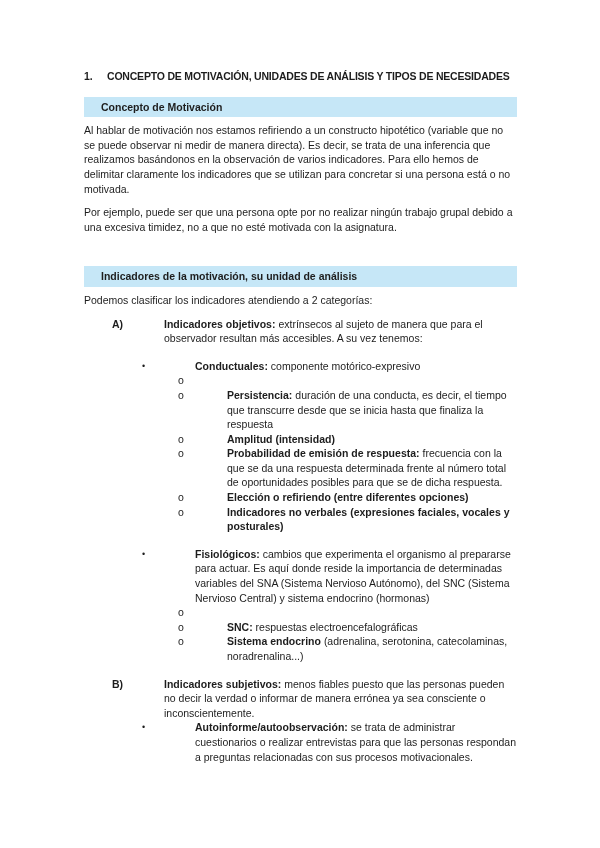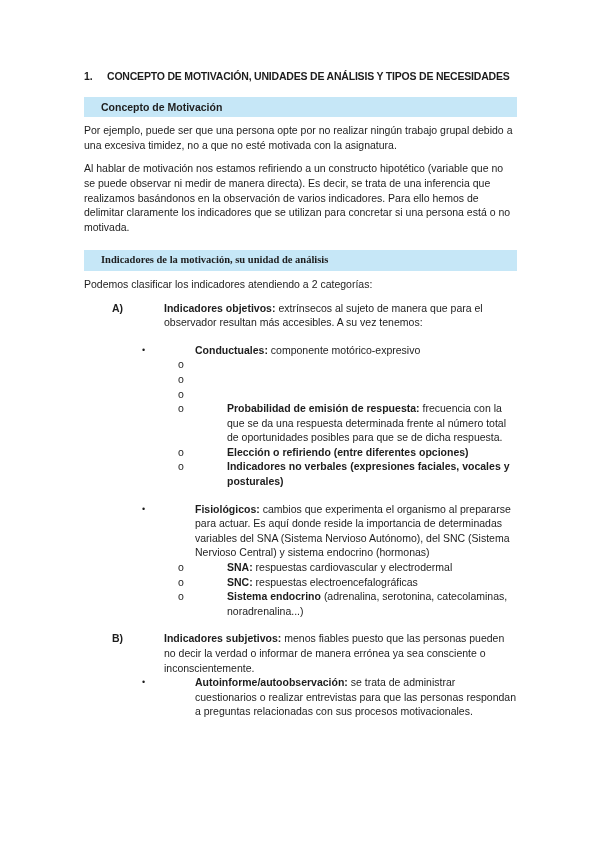--- a/index.html
+++ b/index.html
@@ -8,21 +8,21 @@
     width: 600px; height: 848px; overflow: hidden;
     font-family: "Liberation Sans", sans-serif;
     font-size: 10.5px; line-height: 14.6px; color: #1d1d1d;
   }
   .page { width: 600px; height: 848px; padding: 69px 83px 20px 84px; background: #ffffff; }
 
   .doc-title { display: flex; font-weight: 700; letter-spacing: -0.2px; white-space: nowrap; margin-bottom: 13px; }
   .doc-title .t-num { flex: none; width: 23px; }
 
   .hl-heading { background: #c6e7f7; font-weight: 700; padding: 3px 4px 3px 17px; margin-bottom: 6px; }
-  .mt-sec { margin-top: 16px; font-family: Liberation Serif, serif; }
+  .mt-sec { margin-top: 32px; }
 
   .para { margin-bottom: 9px; }
 
   .li { display: flex; }
   .li .mk { flex: none; }
   .li .ct { flex: 1; margin-left: 32px; }
   .lvl-ab .mk { margin-left: 28px; width: 20px; font-weight: 700; }
   .lvl-b1 .mk { margin-left: 58px; width: 21px; font-size: 9px; }
   .lvl-b2 .mk { margin-left: 94px; width: 17px; }
   .b { font-weight: 700; }
@@ -33,22 +33,22 @@
 
 <div class="page">
 
   <div class="doc-title">
     <span class="t-num">1.</span>
     <span class="t-text">CONCEPTO DE MOTIVACIÓN, UNIDADES DE ANÁLISIS Y TIPOS DE NECESIDADES</span>
   </div>
 
   <div class="hl-heading" style="background-color: rgb(198, 231, 247);">Concepto de Motivación</div>
 
+  <p class="para">Al hablar de motivación nos estamos refiriendo a un constructo hipotético (variable que no se puede observar ni medir de manera directa). Es decir, se trata de una inferencia que realizamos basándonos en la observación de varios indicadores. Para ello hemos de delimitar claramente los indicadores que se utilizan para concretar si una persona está o no motivada.</p>
   <p class="para">Por ejemplo, puede ser que una persona opte por no realizar ningún trabajo grupal debido a una excesiva timidez, no a que no esté motivada con la asignatura.</p>
-  <p class="para">Al hablar de motivación nos estamos refiriendo a un constructo hipotético (variable que no se puede observar ni medir de manera directa). Es decir, se trata de una inferencia que realizamos basándonos en la observación de varios indicadores. Para ello hemos de delimitar claramente los indicadores que se utilizan para concretar si una persona está o no motivada.</p>
 
   <div class="hl-heading mt-sec" style="background-color: rgb(198, 231, 247);">Indicadores de la motivación, su unidad de análisis</div>
 
   <p class="para">Podemos clasificar los indicadores atendiendo a 2 categorías:</p>
 
   <div class="li lvl-ab">
     <span class="mk">A)</span>
     <div class="ct"><span class="b">Indicadores objetivos:</span> <span>extrínsecos al sujeto de manera que para el observador resultan más accesibles. A su vez tenemos:</span></div>
   </div>
 
@@ -56,24 +56,26 @@
     <span class="mk">•</span>
     <div class="ct"><span class="b">Conductuales:</span> <span>componente motórico-expresivo</span></div>
   </div>
 
   <div class="li lvl-b2">
     <span class="mk">o</span>
   </div>
 
   <div class="li lvl-b2">
     <span class="mk">o</span>
+    <div class="ct"><span class="b">Persistencia:</span> <span>duración de una conducta, es decir, el tiempo que transcurre desde que se inicia hasta que finaliza la respuesta</span></div>
   </div>
 
   <div class="li lvl-b2">
     <span class="mk">o</span>
+    <div class="ct"><span class="b">Amplitud (intensidad)</span> <span></span></div>
   </div>
 
   <div class="li lvl-b2">
     <span class="mk">o</span>
     <div class="ct"><span class="b">Probabilidad de emisión de respuesta:</span> <span>frecuencia con la que se da una respuesta determinada frente al número total de oportunidades posibles para que se de dicha respuesta.</span></div>
   </div>
 
   <div class="li lvl-b2">
     <span class="mk">o</span>
     <div class="ct"><span class="b">Elección o refiriendo (entre diferentes opciones)</span> <span></span></div>
@@ -84,21 +86,20 @@
     <div class="ct"><span class="b">Indicadores no verbales (expresiones faciales, vocales y posturales)</span> <span></span></div>
   </div>
 
   <div class="li lvl-b1 gap-top">
     <span class="mk">•</span>
     <div class="ct"><span class="b">Fisiológicos:</span> <span>cambios que experimenta el organismo al prepararse para actuar. Es aquí donde reside la importancia de determinadas variables del SNA (Sistema Nervioso Autónomo), del SNC (Sistema Nervioso Central) y sistema endocrino (hormonas)</span></div>
   </div>
 
   <div class="li lvl-b2">
     <span class="mk">o</span>
-    <div class="ct"><span class="b">SNA:</span> <span>respuestas cardiovascular y electrodermal</span></div>
   </div>
 
   <div class="li lvl-b2">
     <span class="mk">o</span>
     <div class="ct"><span class="b">SNC:</span> <span>respuestas electroencefalográficas</span></div>
   </div>
 
   <div class="li lvl-b2">
     <span class="mk">o</span>
     <div class="ct"><span class="b">Sistema endocrino</span> <span>(adrenalina, serotonina, catecolaminas, noradrenalina...)</span></div>

